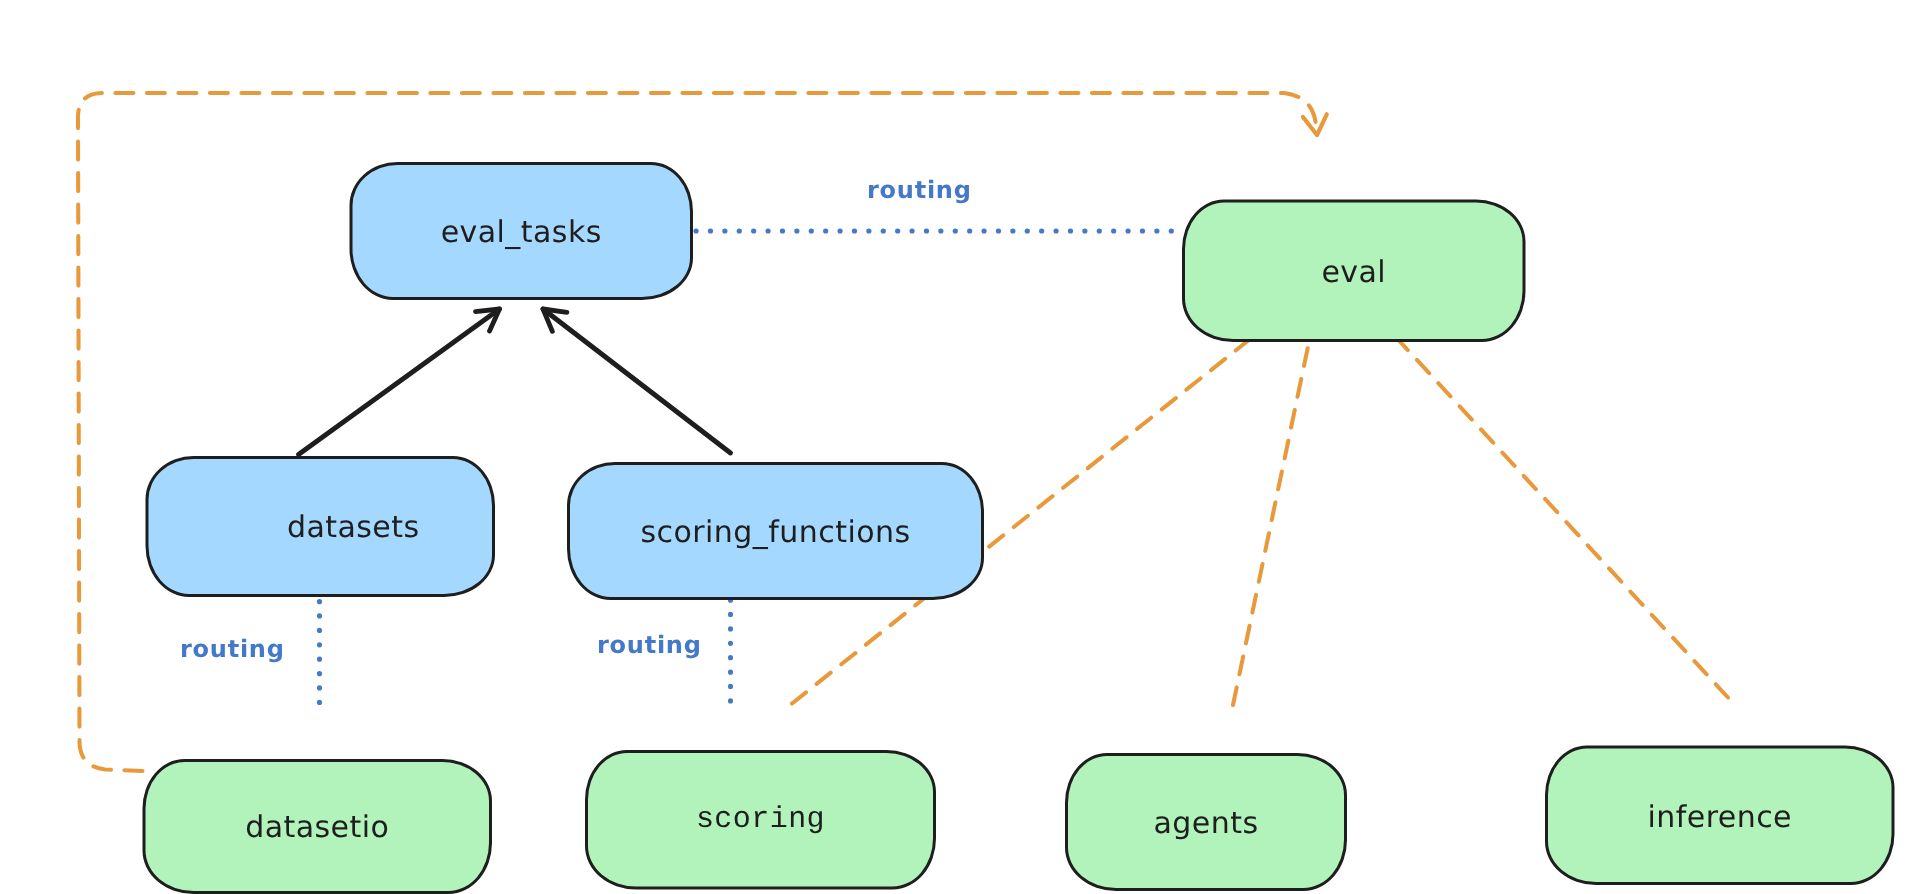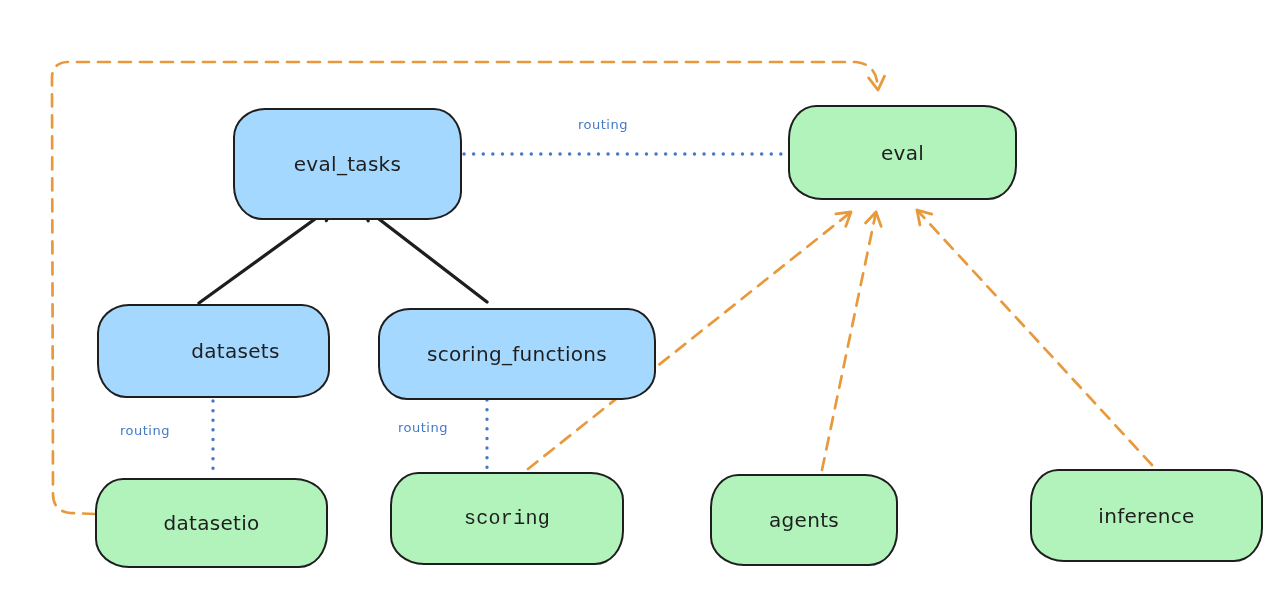--- a/index.html
+++ b/index.html
@@ -23,34 +23,34 @@
   .node{
     position:absolute;
     display:flex;align-items:center;justify-content:center;
     border:2.5px solid var(--stroke);
     color:var(--stroke);
     font-size:20px;
     letter-spacing:.3px;
     background:var(--blue-fill);
     border-radius:32px 28px 34px 29px / 29px 33px 28px 34px;
   }
-  .node.green{background:var(--green-fill);border-radius:28px 33px 29px 34px / 33px 28px 34px 29px;}
-  .n-eval-tasks{left:233px;top:108px;width:229px;height:112px;}
+  .node.green{background:var(--green-fill);border-radius:28px 33px 29px 34px / 33px 28px 34px 29px;margin-top:28px;}
+  .n-eval-tasks{left:233px;top:108px;width:229px;height:92px;}
   .n-eval{left:788px;top:105px;width:229px;height:95px;}
   .n-datasets{left:97px;top:304px;width:233px;height:94px;padding-left:44px;}
   .n-scoring-functions{left:378px;top:308px;width:278px;height:92px;}
   .n-datasetio{left:95px;top:478px;width:233px;height:90px;text-align:right;}
   .n-scoring{left:390px;top:472px;width:234px;height:93px;font-family:Liberation Mono, monospace;}
   .n-agents{left:710px;top:474px;width:188px;height:92px;}
   .n-inference{left:1030px;top:469px;width:233px;height:93px;align-items:center;}
   .edge-label{
     position:absolute;
     color:var(--blue-line);
-    font-size:13px;
-    font-weight:400;
+    font-size:16px;
+    font-weight:700;
     letter-spacing:.5px;
   }
   .l-top{left:578px;top:117px;}
   .l-datasets{left:120px;top:423px;}
   .l-scoring{left:398px;top:420px;}
 </style>
 </head>
 <body>
 
 <div class="canvas">

